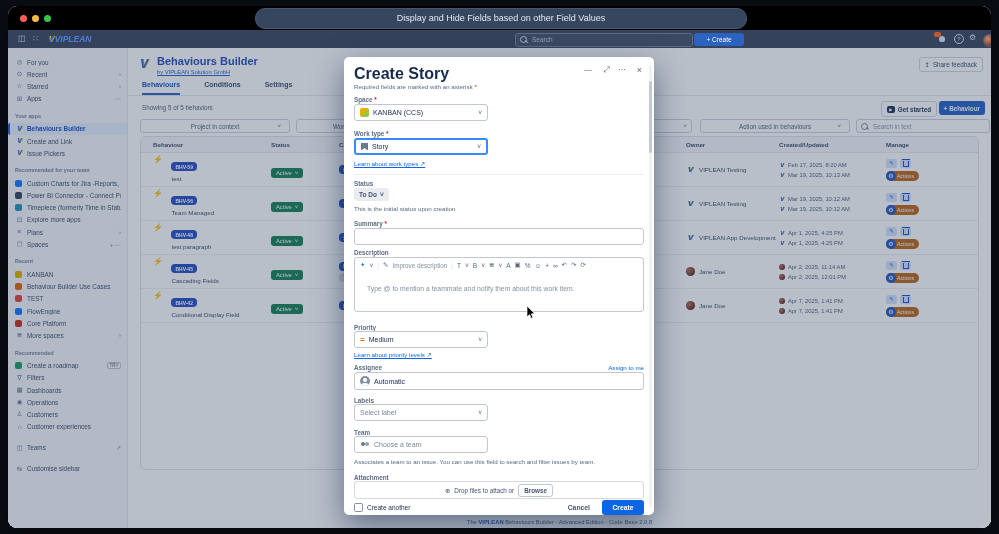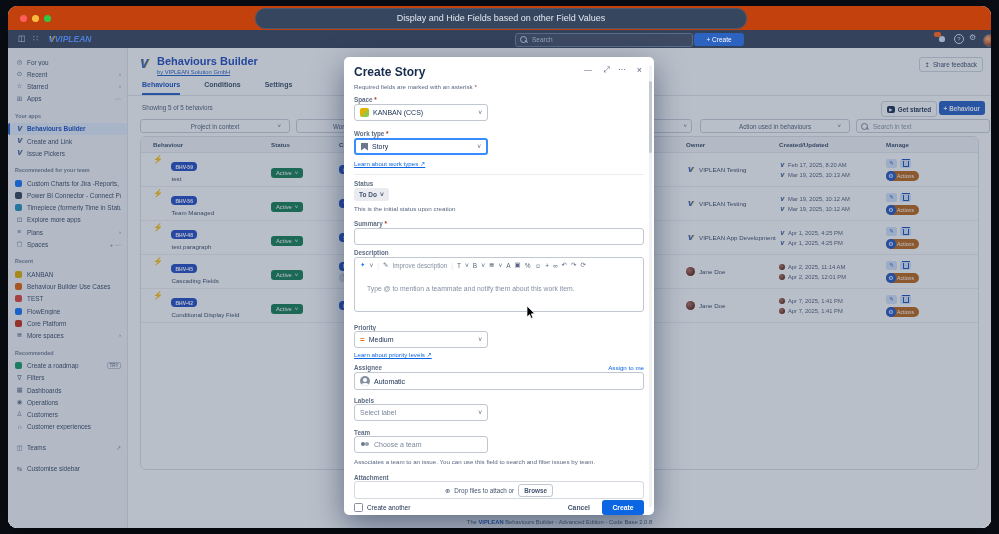--- a/index.html
+++ b/index.html
@@ -1,21 +1,21 @@
 <!DOCTYPE html>
 <html><head>
 <meta charset="utf-8">
 <style>
   html,body{margin:0;padding:0;width:999px;height:534px;overflow:hidden;
     font-family:"Liberation Sans",sans-serif;-webkit-font-smoothing:antialiased;}
   .desktop{position:relative;width:999px;height:534px;background:#0a0e15;}
   .window{position:absolute;left:8px;top:6px;width:983px;height:522px;border-radius:9px;
     overflow:hidden;background:#fff;box-shadow:0 10px 40px rgba(0,0,0,.6);}
   
-  .titlebar{position:absolute;left:0;top:0;width:100%;height:24px;background:#c2410c;}
+  .titlebar{position:absolute;left:0;top:0;width:100%;height:24px;background:#000000;}
   .tl{position:absolute;top:9px;width:7px;height:7px;border-radius:50%;}
   .tl.r{left:12px;background:#ff5d5b}.tl.y{left:24px;background:#f7bc3d}.tl.g{left:36px;background:#33c748}
   .titlepill{position:absolute;left:247px;top:2px;width:490px;height:19px;line-height:19px;
     border-radius:10px;background:#37465f;border:1px solid #475771;text-align:center;
     font-size:9px;color:#e2e8f1;}
   
   .navbar{position:absolute;left:0;top:24px;width:100%;height:18px;background:#35425b;}
   .nav-ic{position:absolute;top:4px;font-size:8px;color:#9fb0c7;line-height:10px;}
   .logo{position:absolute;left:40px;top:4px;font-size:8.5px;font-weight:bold;font-style:italic;color:#4d7fd8;}
   .logo .vmark{color:#2f6be0;text-shadow:1px 0 #d9a62e;margin-right:1px;}
@@ -126,21 +126,21 @@
     color:#fff;font-size:5.2px;padding:0 5px 0 11px;width:max-content;}
   .act-gear{position:absolute;left:0px;top:0px;width:10px;height:10px;border-radius:50%;background:#2b5fc7;color:#fff;
     font-size:6px;text-align:center;line-height:10px;}
   .pg-footer{position:absolute;left:0;bottom:3px;width:100%;text-align:center;font-size:5.8px;color:#596780;}
   .pg-footer .bl{color:#2e66c9;font-weight:bold;}
   
   .overlay{position:absolute;left:0;top:42px;width:100%;height:480px;background:rgba(23,43,77,0.30);z-index:40;}
   
   .modal{position:absolute;left:336px;top:51px;width:310px;height:458px;background:#fff;border-radius:5px;z-index:60;
     box-shadow:0 10px 30px rgba(9,30,66,.5);font-size:7px;color:#172b4d;}
-  .m-title{position:absolute;left:10px;top:8px;font-size:12px;font-weight:bold;color:#172b4d;}
+  .m-title{position:absolute;left:10px;top:8px;font-size:16px;font-weight:bold;color:#172b4d;}
   .m-winic{position:absolute;top:9px;color:#596780;font-size:8px;line-height:8px;}
   .m-req{position:absolute;left:10px;top:26px;font-size:6.2px;color:#596780;}
   .m-req .ast{color:#ae2e24;}
   .m-label{position:absolute;left:10px;font-size:6.3px;font-weight:bold;color:#5e6c84;}
   .m-label .ast{color:#ae2e24;}
   .m-select{position:absolute;left:10px;height:17px;border:1px solid #c1c7d0;border-radius:3px;background:#fff;
     display:flex;align-items:center;padding:0 5px;gap:4px;box-sizing:border-box;}
   .m-select .chev{margin-left:auto;color:#596780;font-size:6.5px;}
   .m-select .val{font-size:7px;color:#172b4d;}
   .m-select .ph{font-size:7px;color:#7a869a;}

